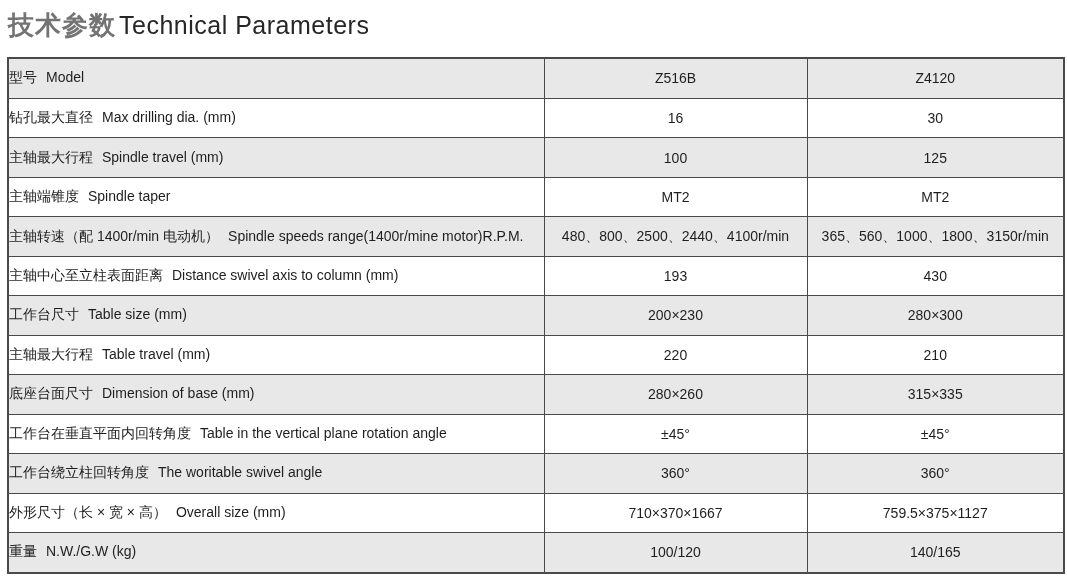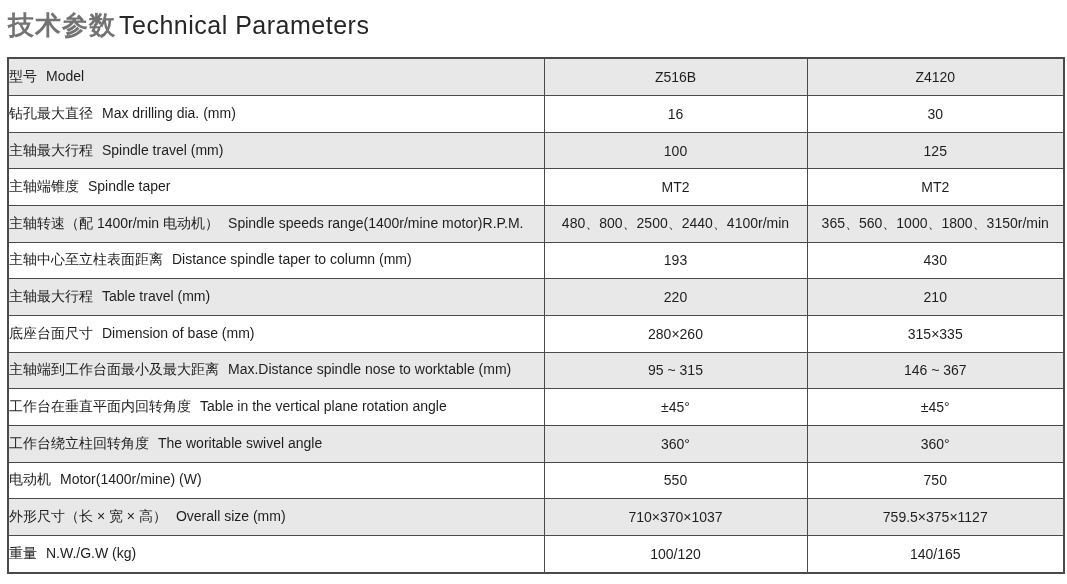--- a/index.html
+++ b/index.html
@@ -95,82 +95,75 @@
   <tr>
     <td class="label-cell">
       <span class="zh">主轴转速（配 1400r/min 电动机）</span><span class="en">Spindle speeds range(1400r/mine motor)R.P.M.</span>
     </td>
     <td class="value-cell">480、800、2500、2440、4100r/min</td>
     <td class="value-cell">365、560、1000、1800、3150r/min</td>
   </tr>
 
   <tr>
     <td class="label-cell">
-      <span class="zh">主轴中心至立柱表面距离</span><span class="en">Distance spindle taper to column (mm)</span>
+      <span class="zh">主轴中心至立柱表面距离</span><span class="en">Distance swivel axis to column (mm)</span>
     </td>
     <td class="value-cell">193</td>
     <td class="value-cell">430</td>
   </tr>
 
+  <tr>
+    <td class="label-cell">
+      <span class="zh">工作台尺寸</span><span class="en">Table size (mm)</span>
+    </td>
+    <td class="value-cell">200×230</td>
+    <td class="value-cell">280×300</td>
+  </tr>
 
   <tr>
     <td class="label-cell">
       <span class="zh">主轴最大行程</span><span class="en">Table travel (mm)</span>
     </td>
     <td class="value-cell">220</td>
     <td class="value-cell">210</td>
   </tr>
 
   <tr>
     <td class="label-cell">
       <span class="zh">底座台面尺寸</span><span class="en">Dimension of base (mm)</span>
     </td>
     <td class="value-cell">280×260</td>
     <td class="value-cell">315×335</td>
   </tr>
 
-  <tr>
-    <td class="label-cell">
-      <span class="zh">主轴端到工作台面最小及最大距离</span><span class="en">Max.Distance spindle nose to worktable (mm)</span>
-    </td>
-    <td class="value-cell">95 ~ 315</td>
-    <td class="value-cell">146 ~ 367</td>
-  </tr>
 
 
   <tr>
     <td class="label-cell">
       <span class="zh">工作台在垂直平面内回转角度</span><span class="en">Table in the vertical plane rotation angle</span>
     </td>
     <td class="value-cell">±45°</td>
     <td class="value-cell">±45°</td>
   </tr>
 
   <tr>
     <td class="label-cell">
       <span class="zh">工作台绕立柱回转角度</span><span class="en">The woritable swivel angle</span>
     </td>
     <td class="value-cell">360°</td>
     <td class="value-cell">360°</td>
   </tr>
 
 
-  <tr>
-    <td class="label-cell">
-      <span class="zh">电动机</span><span class="en">Motor(1400r/mine) (W)</span>
-    </td>
-    <td class="value-cell">550</td>
-    <td class="value-cell">750</td>
-  </tr>
 
   <tr>
     <td class="label-cell">
       <span class="zh">外形尺寸（长 × 宽 × 高）</span><span class="en">Overall size (mm)</span>
     </td>
-    <td class="value-cell">710×370×1037</td>
+    <td class="value-cell">710×370×1667</td>
     <td class="value-cell">759.5×375×1127</td>
   </tr>
 
   <tr>
     <td class="label-cell">
       <span class="zh">重量</span><span class="en">N.W./G.W (kg)</span>
     </td>
     <td class="value-cell">100/120</td>
     <td class="value-cell">140/165</td>
   </tr>

